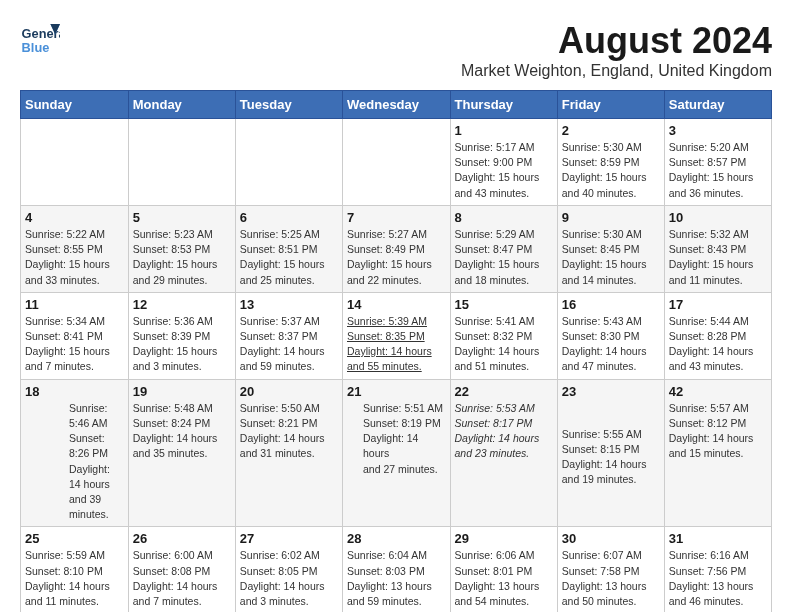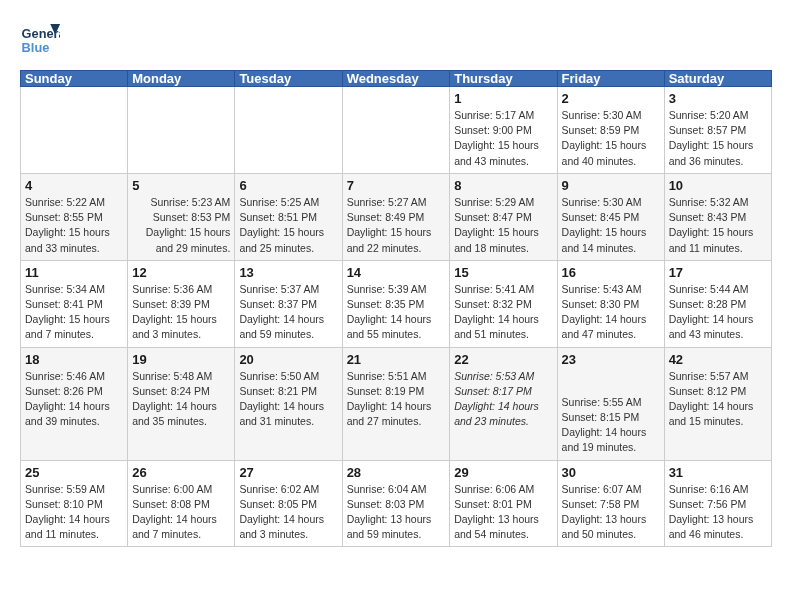--- a/index.html
+++ b/index.html
@@ -43,21 +43,21 @@
       color: #333;
     }
     table {
       width: 100%;
       border-collapse: collapse;
       font-size: 11px;
     }
     thead tr th {
       background: #3d6eb5;
       color: #fff;
-      padding: 0 4px;
+      padding: 6px 4px;
       text-align: left;
       font-size: 13px;
       font-weight: bold;
       border: 1px solid #2a5298;
     }
     tbody tr td {
       border: 1px solid #ccc;
       vertical-align: top;
       padding: 4px;
       height: 80px;
@@ -91,20 +91,22 @@
     <div class="logo-row">
       <svg class="logo-icon" viewBox="0 0 50 50" xmlns="http://www.w3.org/2000/svg">
         <text x="2" y="22" font-family="Arial" font-size="16" font-weight="bold" fill="#1a3a5c">General</text>
         <text x="2" y="40" font-family="Arial" font-size="16" font-weight="bold" fill="#4a90d9">Blue</text>
         <polygon points="38,5 50,5 44,18" fill="#4a90d9"></polygon>
         <polygon points="44,5 56,5 50,18" fill="#1a3a5c" transform="translate(-6,0)"></polygon>
       </svg>
     </div>
   </div>
   <div class="title-section">
+    <div class="month-year">August 2024</div>
+    <div class="location">Market Weighton, England, United Kingdom</div>
   </div>
 </div>
 
 <table>
   <thead>
     <tr id="weekday-headers">
     <th>Sunday</th>
         <th>Monday</th>
         <th>Tuesday</th>
         <th>Wednesday</th>
@@ -144,21 +146,21 @@
       <tr>
         <td>
           <span class="day-num">4</span>
           <div class="day-info" style="white-space: pre-line;">Sunrise: 5:22 AM
 Sunset: 8:55 PM
 Daylight: 15 hours
 and 33 minutes.</div>
         </td>
         <td>
           <span class="day-num">5</span>
-          <div class="day-info" style="white-space: pre-line; text-align: right;">Sunrise: 5:23 AM
+          <div class="day-info" style="white-space: pre-line;">Sunrise: 5:23 AM
 Sunset: 8:53 PM
 Daylight: 15 hours
 and 29 minutes.</div>
         </td>
         <td>
           <span class="day-num">6</span>
           <div class="day-info" style="white-space: pre-line;">Sunrise: 5:25 AM
 Sunset: 8:51 PM
 Daylight: 15 hours
 and 25 minutes.</div>
@@ -209,21 +211,21 @@
         </td>
         <td>
           <span class="day-num">13</span>
           <div class="day-info" style="white-space: pre-line;">Sunrise: 5:37 AM
 Sunset: 8:37 PM
 Daylight: 14 hours
 and 59 minutes.</div>
         </td>
         <td>
           <span class="day-num">14</span>
-          <div class="day-info" style="white-space: pre-line;">Sunrise: 5:39 AM
+          <div class="day-info" style="white-space: pre-line; text-decoration: underline;">Sunrise: 5:39 AM
 Sunset: 8:35 PM
 Daylight: 14 hours
 and 55 minutes.</div>
         </td>
         <td>
           <span class="day-num">15</span>
           <div class="day-info" style="white-space: pre-line;">Sunrise: 5:41 AM
 Sunset: 8:32 PM
 Daylight: 14 hours
 and 51 minutes.</div>
@@ -239,42 +241,42 @@
           <span class="day-num">17</span>
           <div class="day-info" style="white-space: pre-line;">Sunrise: 5:44 AM
 Sunset: 8:28 PM
 Daylight: 14 hours
 and 43 minutes.</div>
         </td>
       </tr>
       <tr>
         <td>
           <span class="day-num">18</span>
-          <div class="day-info" style="white-space: pre-line;">Sunrise: 5:46 AM
+          <div class="day-info" style="white-space: pre-line; margin-left: 44px;">Sunrise: 5:46 AM
 Sunset: 8:26 PM
 Daylight: 14 hours
 and 39 minutes.</div>
         </td>
         <td>
           <span class="day-num">19</span>
           <div class="day-info" style="white-space: pre-line;">Sunrise: 5:48 AM
 Sunset: 8:24 PM
 Daylight: 14 hours
 and 35 minutes.</div>
         </td>
         <td>
           <span class="day-num">20</span>
           <div class="day-info" style="white-space: pre-line;">Sunrise: 5:50 AM
 Sunset: 8:21 PM
 Daylight: 14 hours
 and 31 minutes.</div>
         </td>
         <td>
           <span class="day-num">21</span>
-          <div class="day-info" style="white-space: pre-line;">Sunrise: 5:51 AM
+          <div class="day-info" style="white-space: pre-line; margin-left: 16px;">Sunrise: 5:51 AM
 Sunset: 8:19 PM
 Daylight: 14 hours
 and 27 minutes.</div>
         </td>
         <td>
           <span class="day-num">22</span>
           <div class="day-info" style="white-space: pre-line; font-style: italic;">Sunrise: 5:53 AM
 Sunset: 8:17 PM
 Daylight: 14 hours
 and 23 minutes.</div>

